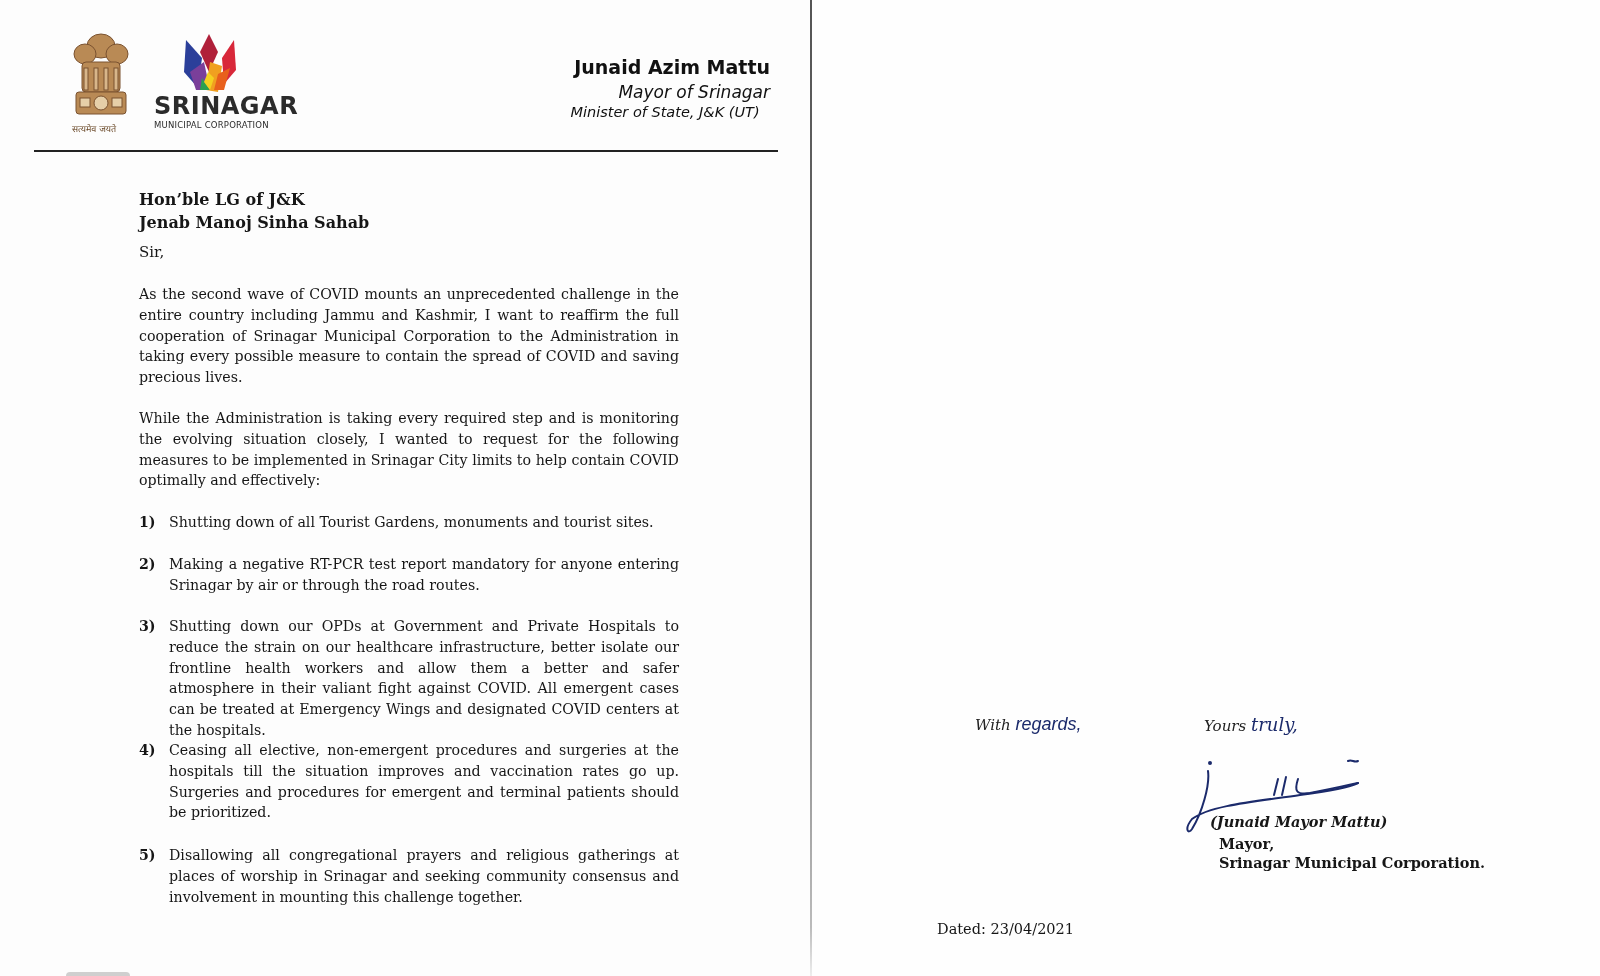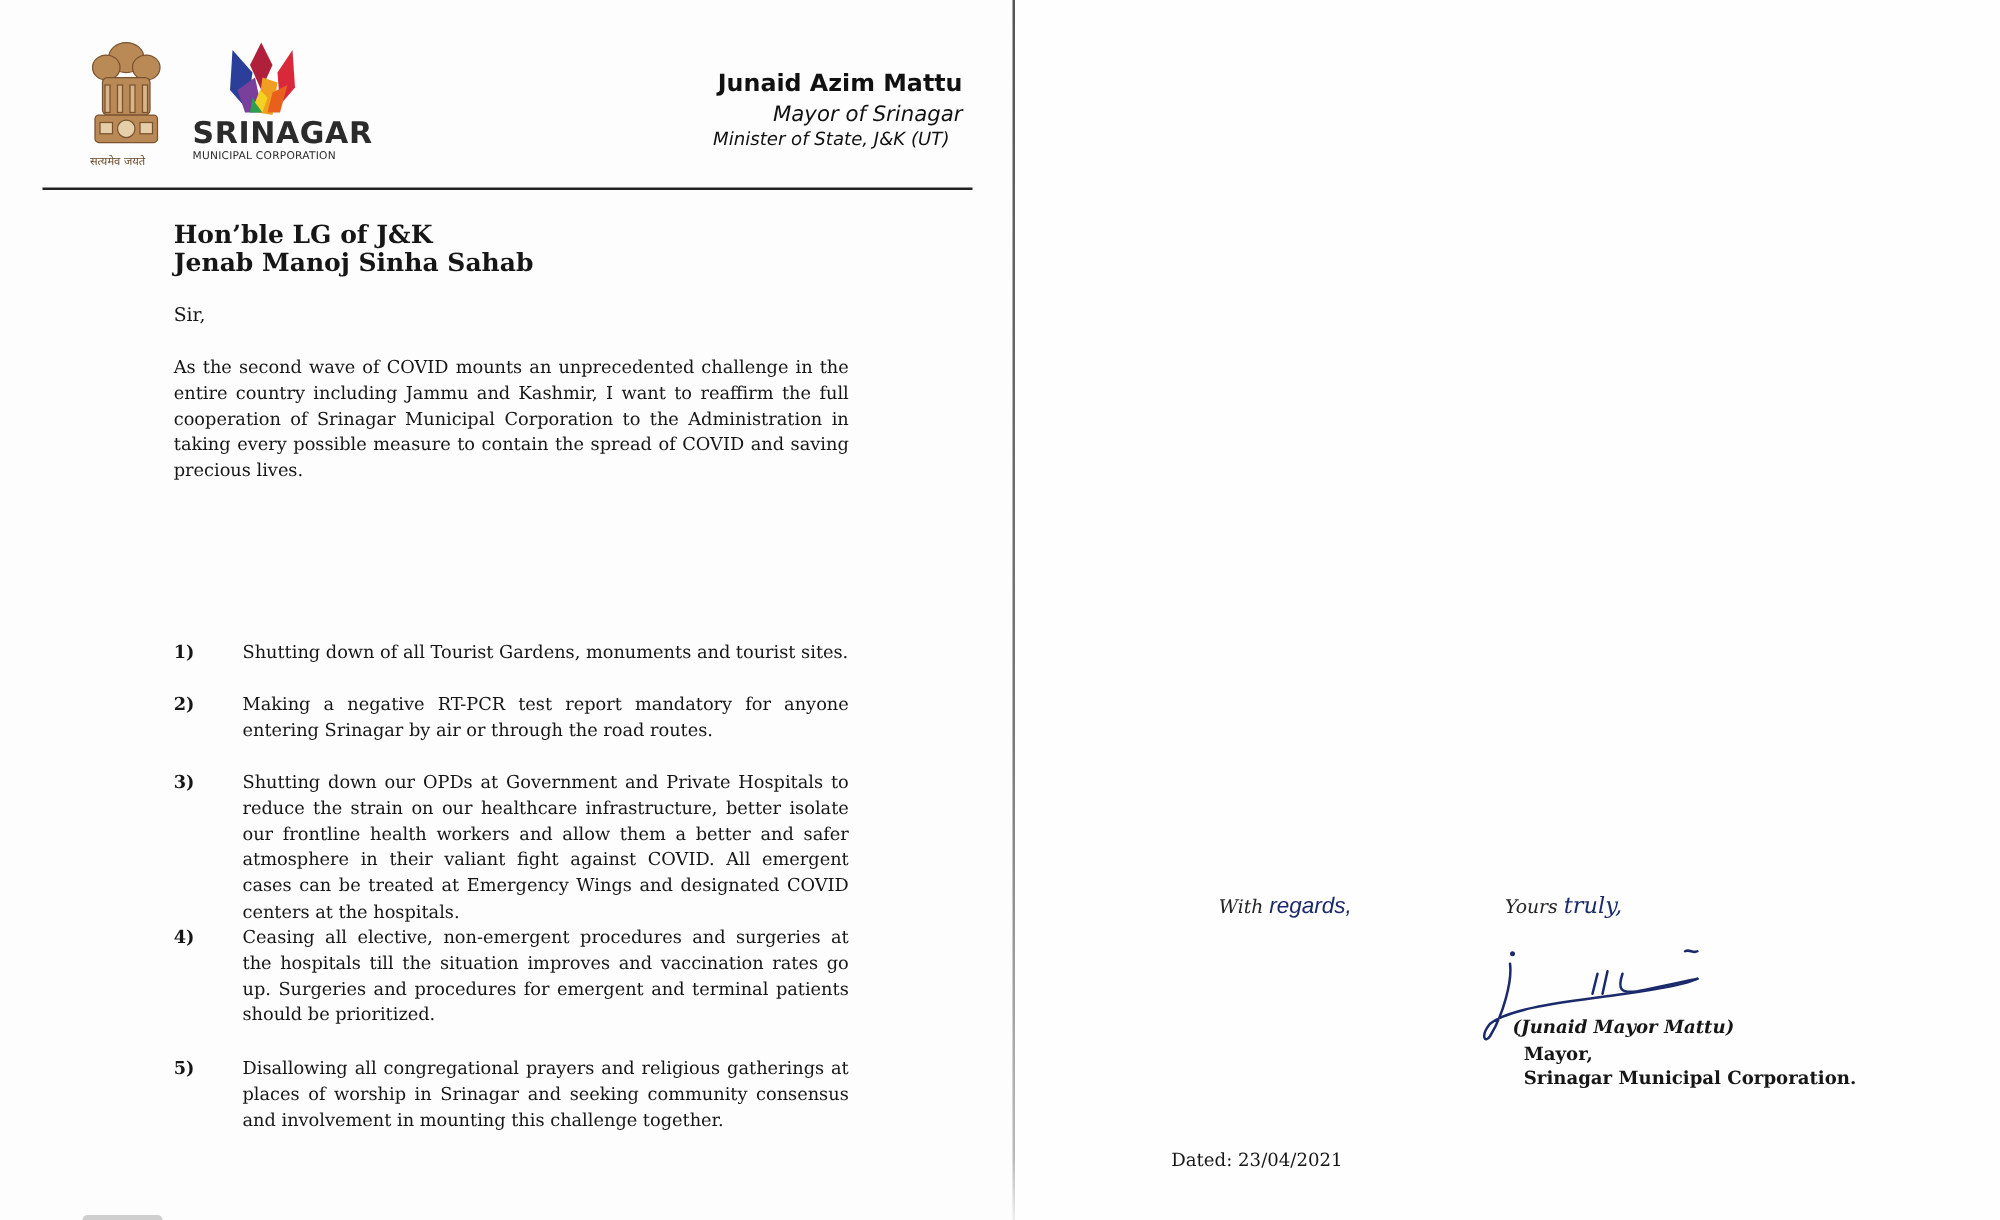--- a/index.html
+++ b/index.html
@@ -47,30 +47,30 @@
   .sender-role2 { font-style: italic; font-size: 14.5px; margin-top: 2px; color: #111; text-align: center; }
   .header-rule {
     position: absolute; left: 34px; top: 150px; width: 744px; height: 2px; background: #222;
   }
 
   .text {
     font-family: "DejaVu Serif", "Liberation Serif", serif;
     font-size: 14.2px; line-height: 20.8px; color: #161616; text-align: justify;
   }
   .addressee {
-    position: absolute; left: 139px; top: 176px; font-weight: bold; font-size: 20px; line-height: 23px;
+    position: absolute; left: 139px; top: 188px; font-weight: bold; font-size: 16px; line-height: 23px;
   }
   .salutation { position: absolute; left: 139px; top: 242px; font-size: 15px; }
   .para { position: absolute; width: 540px; }
   .p1 { left: 139px; top: 284px; }
   .p2 { left: 139px; top: 408px; }
 
   .item { position: absolute; display: flex; }
   .item .num { width: 30px; flex: none; font-weight: bold; }
-  .item .body { flex: 1; text-align: justify; margin-left: 25px; }
+  .item .body { flex: 1; text-align: justify; }
   .left-item { left: 139px; width: 540px; }
 
   .hand { position: absolute; font-style: italic; font-size: 15px; color: #222; }
   .sig-svg { position: absolute; }
   .sig-name { position: absolute; left: 1210px; top: 812px; font-style: italic; font-weight: bold; font-size: 14.5px; }
   .sig-role { position: absolute; left: 1219px; top: 834px; font-weight: bold; font-size: 14.5px; }
   .sig-org { position: absolute; left: 1219px; top: 853px; font-weight: bold; font-size: 14.5px; }
   .dated { position: absolute; left: 937px; top: 919px; font-size: 14.5px; }
 
   .scroll-hint {
@@ -121,20 +121,21 @@
   </div>
   <div class="header-rule"></div>
 
   <div class="addressee text">
     <div>Hon’ble LG of J&amp;K</div>
     <div>Jenab Manoj Sinha Sahab</div>
   </div>
   <div class="salutation text">Sir,</div>
 
   <div class="para p1 text">As the second wave of COVID mounts an unprecedented challenge in the entire country including Jammu and Kashmir, I want to reaffirm the full cooperation of Srinagar Municipal Corporation to the Administration in taking every possible measure to contain the spread of COVID and saving precious lives.</div>
+  <div class="para p2 text">While the Administration is taking every required step and is monitoring the evolving situation closely, I wanted to request for the following measures to be implemented in Srinagar City limits to help contain COVID optimally and effectively:</div>
 
   <div class="item left-item text" style="top:512px">
     <span class="num">1)</span>
     <span class="body">Shutting down of all Tourist Gardens, monuments and tourist sites.</span>
   </div>
   <div class="item left-item text" style="top:554px">
     <span class="num">2)</span>
     <span class="body">Making a negative RT-PCR test report mandatory for anyone entering Srinagar by air or through the road routes.</span>
   </div>
   <div class="item left-item text" style="top:616px">

